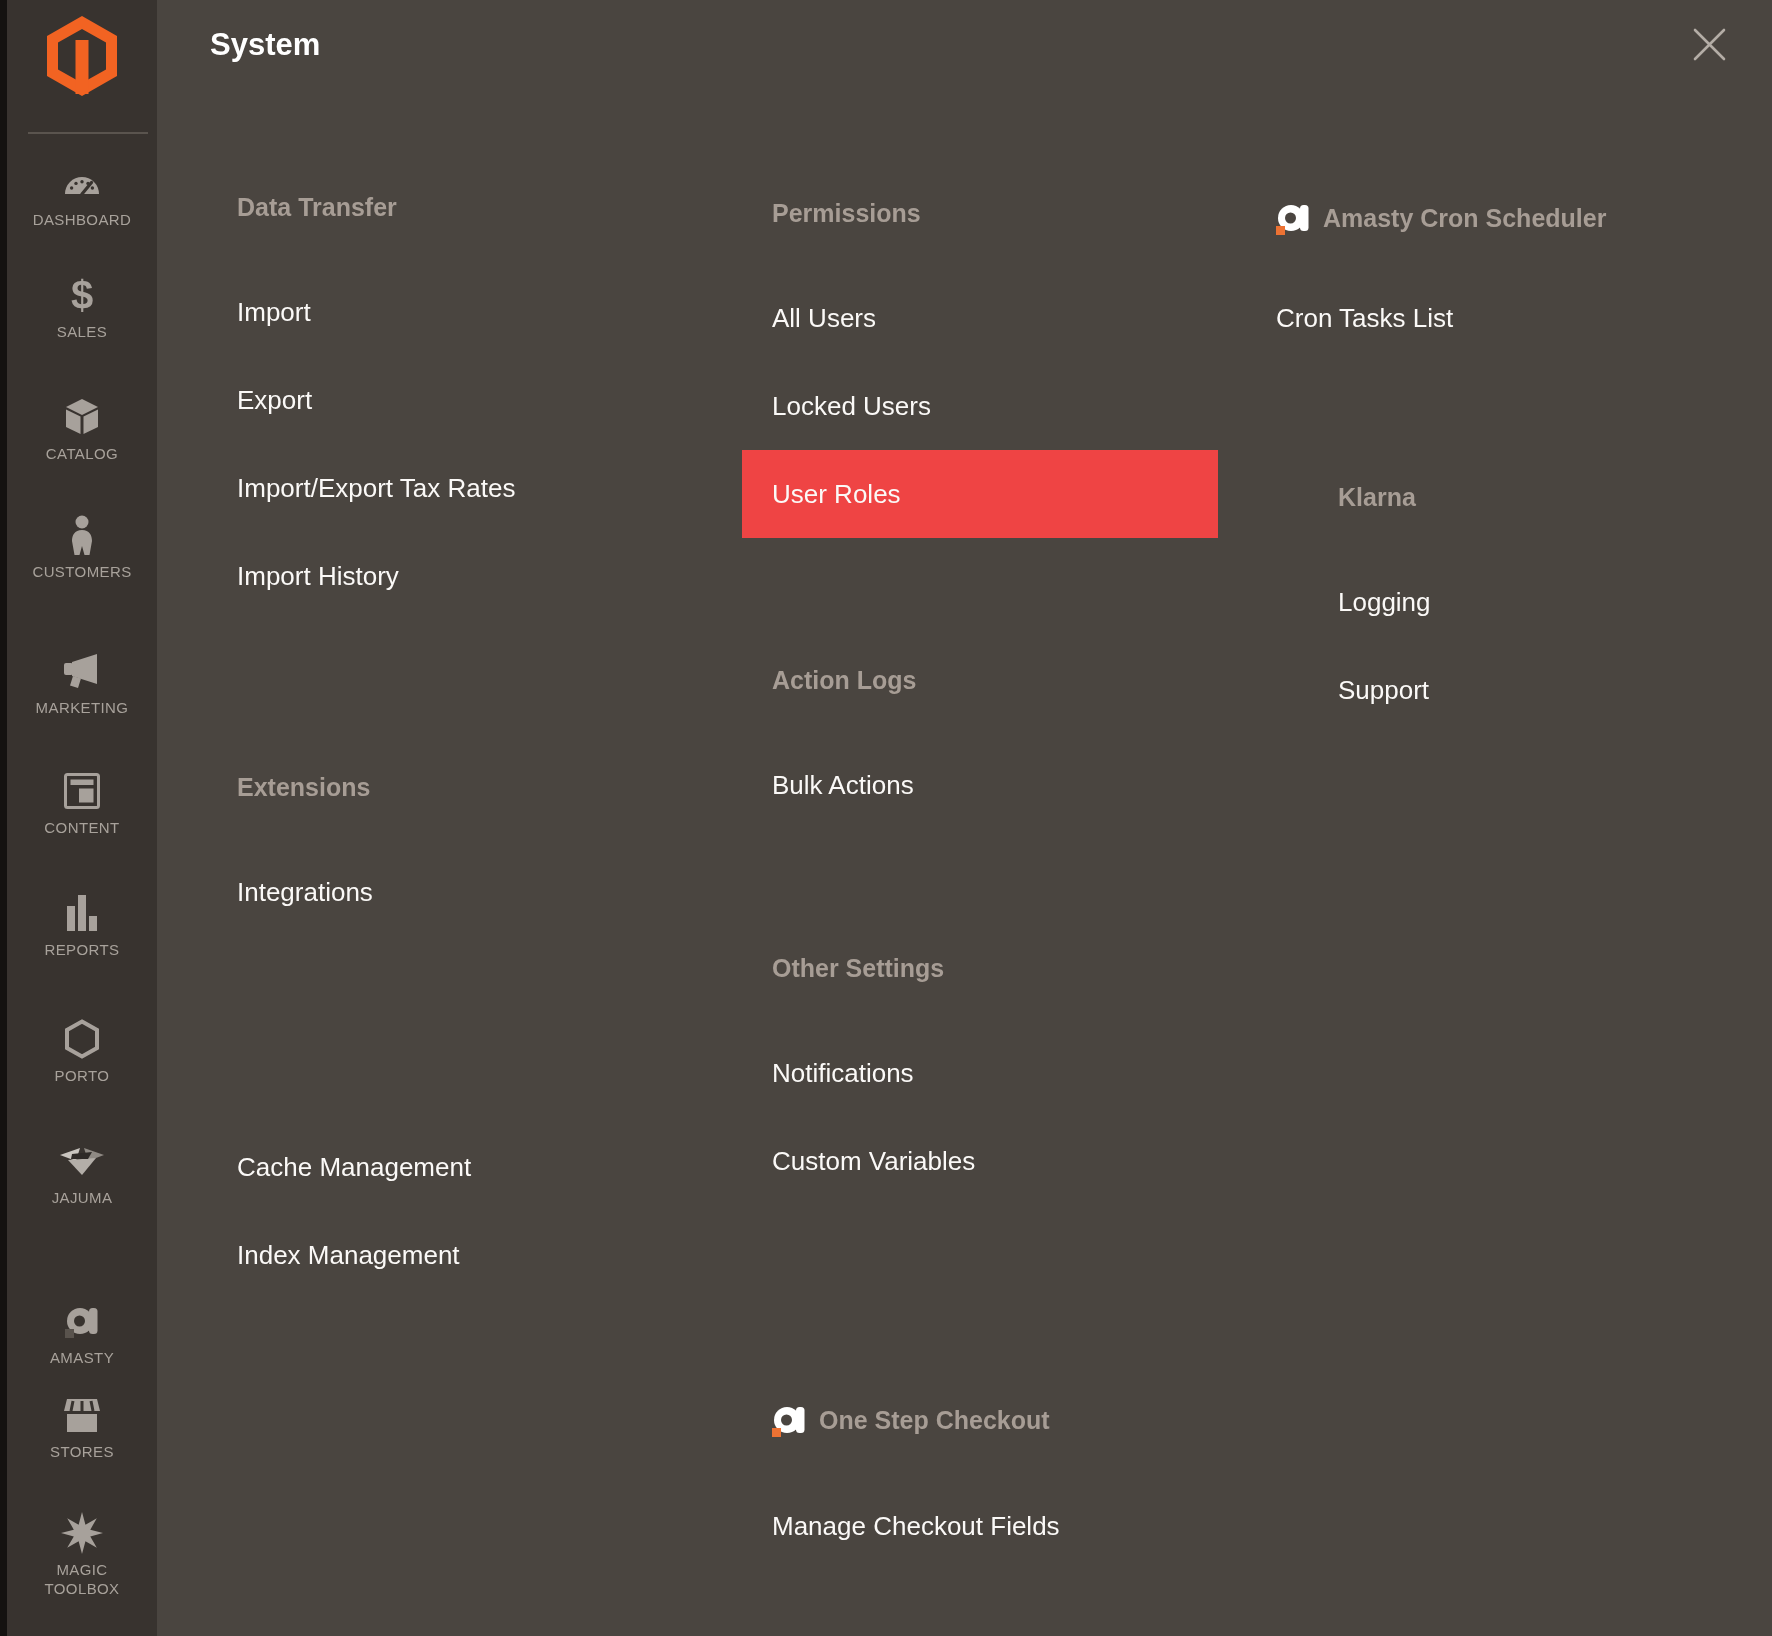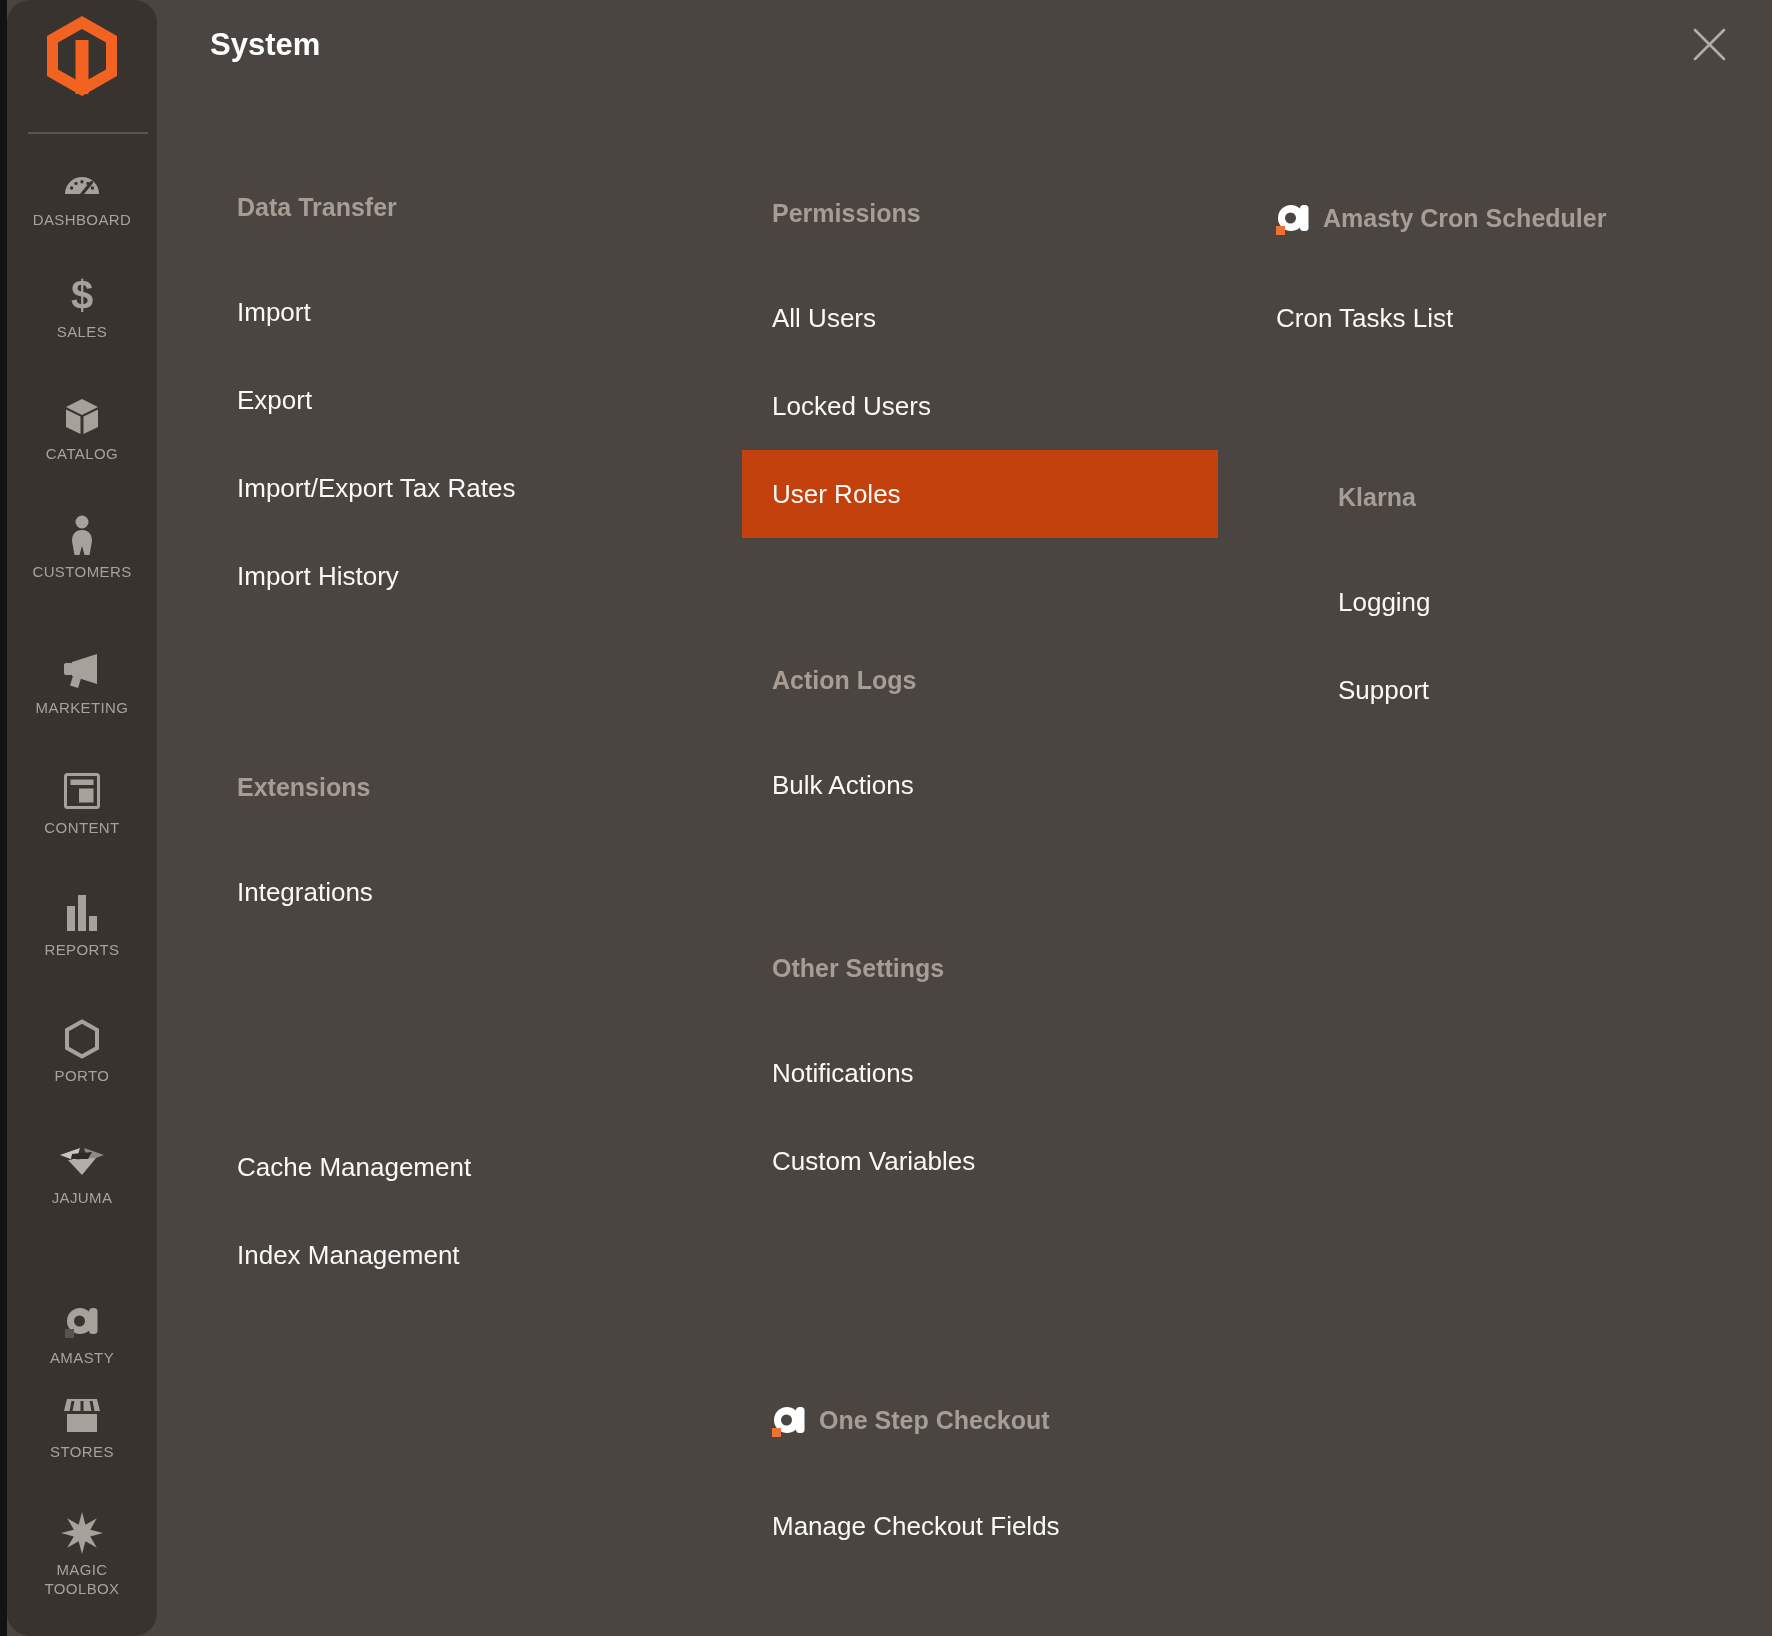--- a/index.html
+++ b/index.html
@@ -2,21 +2,21 @@
 <html><head>
 <meta charset="utf-8">
 <style>
   * { margin:0; padding:0; box-sizing:border-box; }
   html,body { width:1772px; height:1636px; overflow:hidden; background:#4a4540;
               font-family:"Liberation Sans","DejaVu Sans",sans-serif; }
 
   .edge-strip { position:absolute; left:0; top:0; width:7px; height:1636px; background:#141210; }
 
   
-  .sidebar { position:absolute; left:7px; top:0; width:150px; height:1636px; background:#38332f;border-radius:23px; }
+  .sidebar { position:absolute; left:7px; top:0; width:150px; height:1636px; background:#38332f; }
   .logo { position:absolute; top:16px; left:0; width:150px; display:flex; justify-content:center; cursor:pointer; }
   .sidebar-divider { position:absolute; top:132px; left:21px; width:120px; height:2px; background:#5a544e; }
   .nav-item { position:absolute; left:0; width:150px; text-align:center; cursor:pointer; }
   .nav-icon-box { height:46px; display:flex; align-items:center; justify-content:center; }
   .nav-label { display:block; margin-top:4px; font-size:15px; letter-spacing:0.4px;
                color:#a8a29b; line-height:19px; }
   .nav-label.wrap { width:128px; margin-left:11px; }
   .dollar { font-size:40px; font-weight:bold; color:#a7a19b; line-height:40px; }
 
   
@@ -28,21 +28,21 @@
   .menu-section { position:absolute; width:506px; }
   .section-title { font-size:25px; font-weight:600; color:#a79d95; line-height:30px;
                    padding-left:30px; display:flex; align-items:center; }
   .section-title.with-icon { line-height:40px; height:40px; }
   .section-title .hdr-icon { display:inline-flex; width:34px; margin-right:13px; flex:none; }
   .menu-section ul { list-style:none; margin-top:46px; }
   .menu-section ul.after-icon-a { margin-top:36px; }
   .menu-section ul.after-icon-b { margin-top:42px; }
   .menu-section li { width:476px; height:88px; display:flex; align-items:center;
                      padding-left:30px; font-size:26px; color:#fbf9f7; cursor:pointer; }
-  .menu-section li.active { background:#c2410c; }
+  .menu-section li.active { background:#ef4444; }
 </style>
 </head>
 <body>
 
 <div class="edge-strip"></div>
 
 <aside class="sidebar">
 
   <div class="logo">
     <svg width="70" height="80" viewBox="0 0 70 80">

